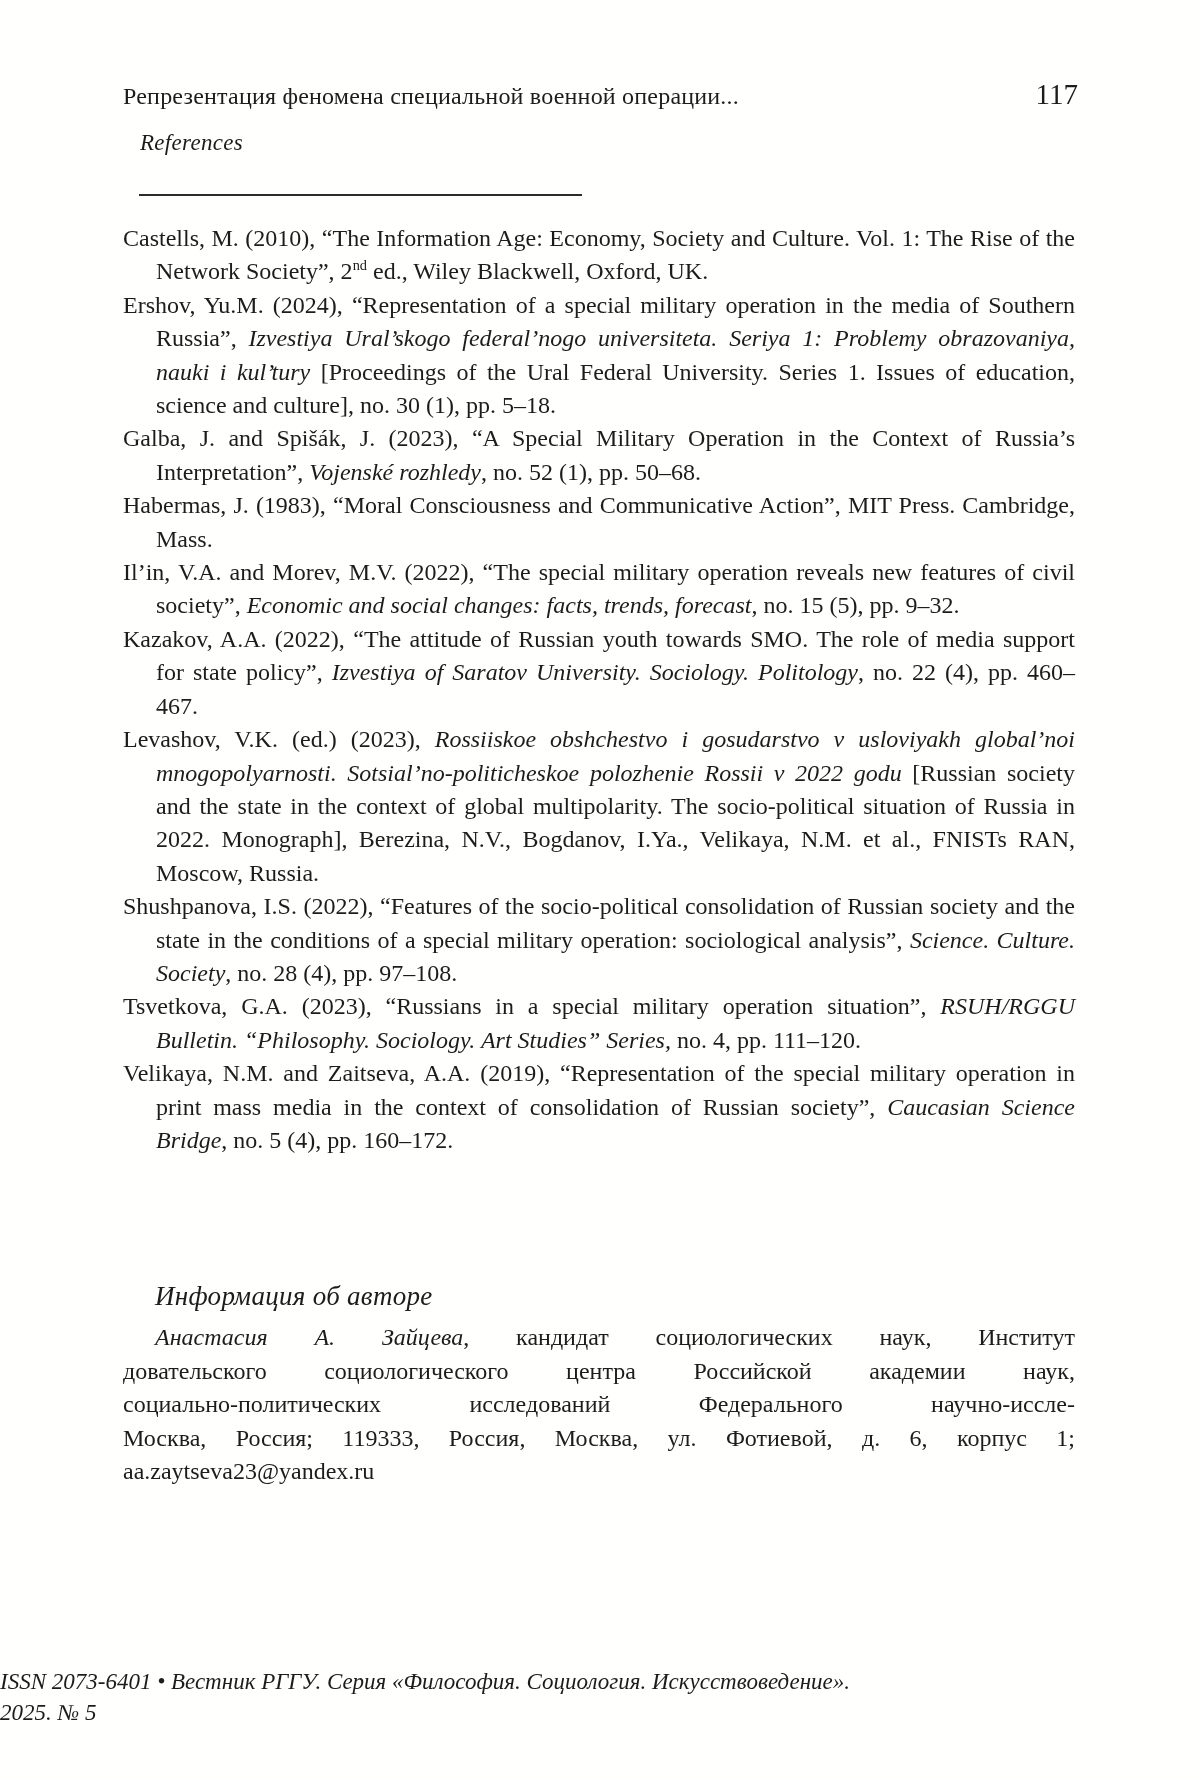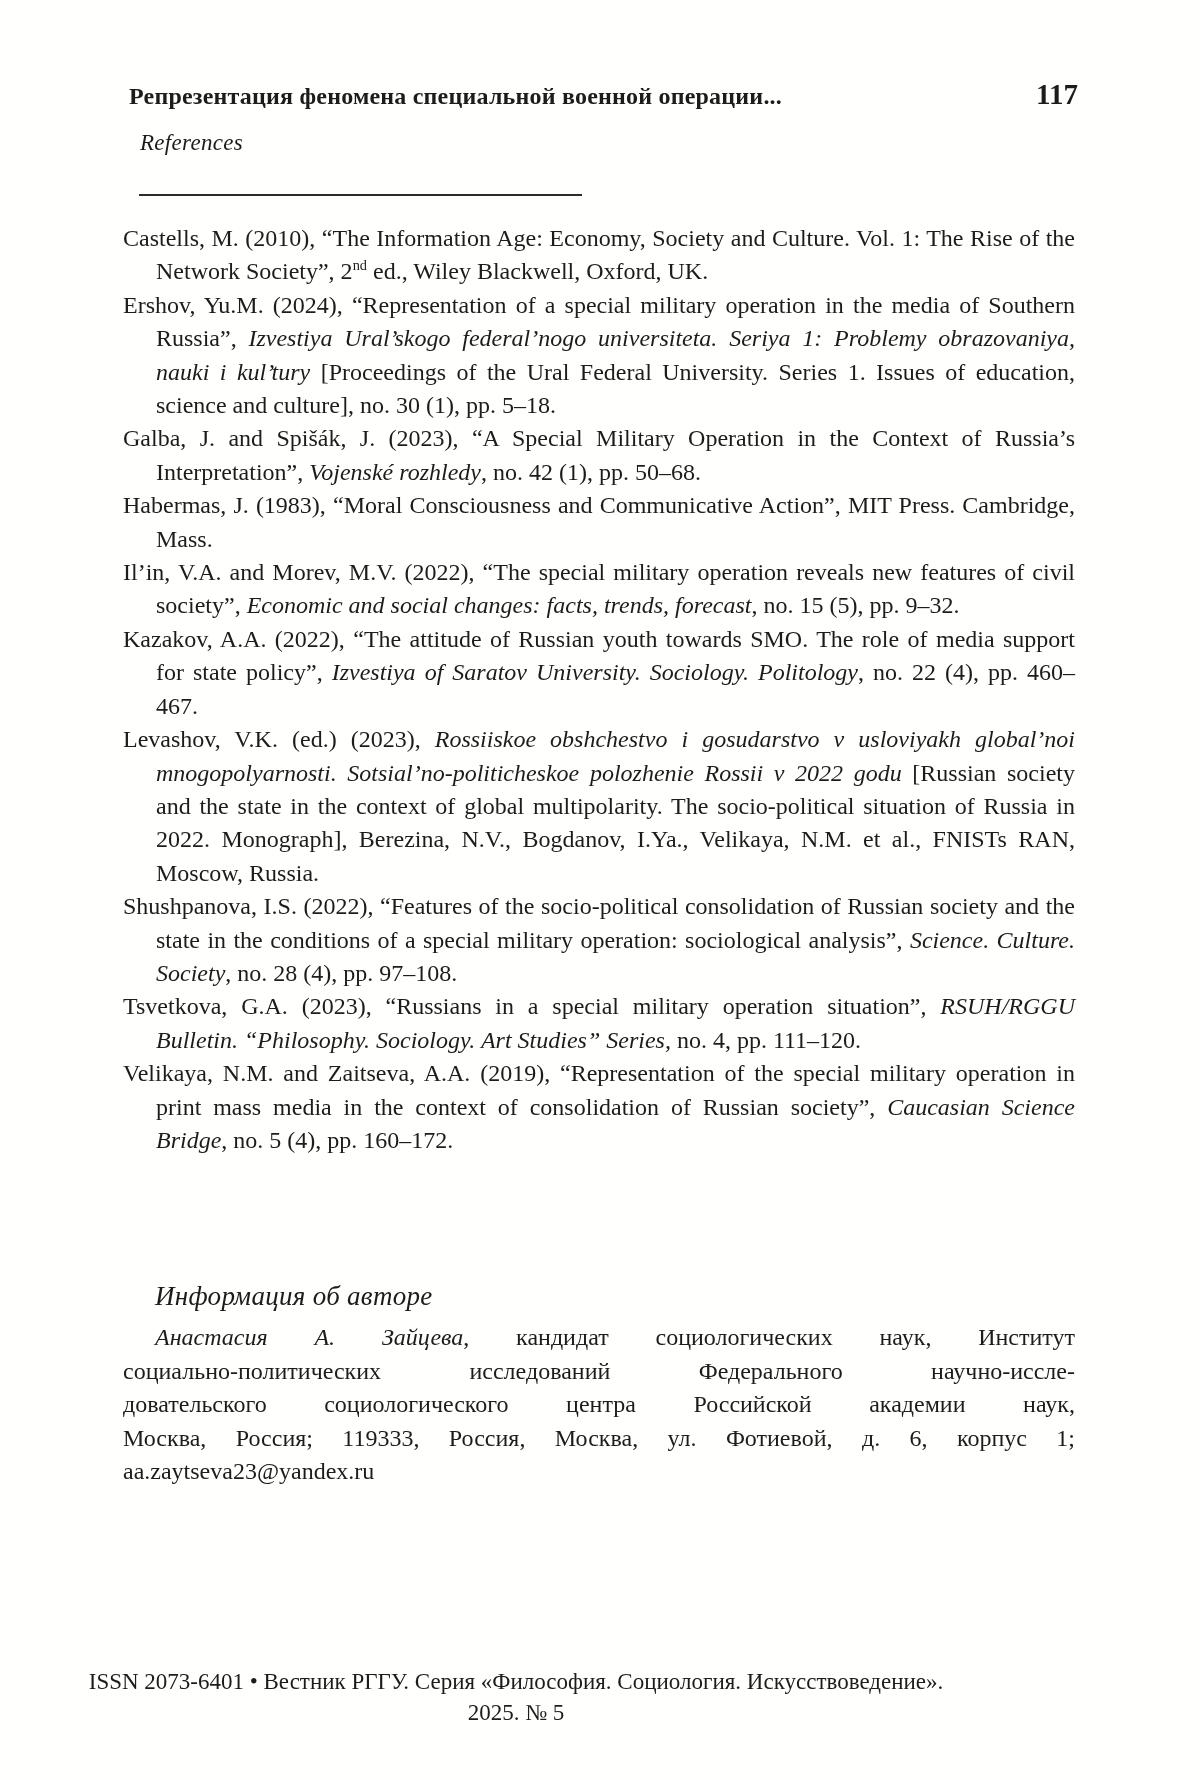--- a/index.html
+++ b/index.html
@@ -13,26 +13,25 @@
     }
     .page {
       position: absolute;
       inset: 0;
       background: #fffffe;
       overflow: hidden;
     }
     .running-header {
       position: absolute;
       top: 78px;
-      left: 129px;
+      left: 123px;
       right: 122px;
       display: flex;
       justify-content: space-between;
       align-items: baseline;
-      font-weight: bold;
     }
     .running-title {
       font-size: 24px;
       letter-spacing: 0.2px;
     }
     .page-number {
       font-size: 29px;
     }
     .references-heading {
       position: absolute;
@@ -92,57 +91,58 @@
     .author-para .aline.first { text-indent: 32px; }
     .author-para .aline.last {
       text-align: right;
       text-align-last: left;
     }
     .page-footer {
       position: absolute;
       top: 1666px;
       left: 0;
       width: 1032px;
-      text-align: center;
+      text-align: left;
       font-size: 23px;
       line-height: 31px;
+      font-style: italic;
     }
   </style>
 </head>
 <body>
 
 <div class="page">
 
   <div class="running-header">
     <span class="running-title">Репрезентация феномена специальной военной операции...</span>
     <span class="page-number">117</span>
   </div>
 
   <div class="references-heading">References</div>
   <div class="heading-rule"></div>
 
   <div class="ref-list">
       <p><span>Castells, M. (2010), “The Information Age: Economy, Society and Culture. Vol. 1: The Rise of the Network Society”, 2</span><sup class="sp">nd</sup><span> ed., Wiley Blackwell, Oxford, UK.</span></p>
       <p><span>Ershov, Yu.M. (2024), “Representation of a special military operation in the media of Southern Russia”, </span><span class="it">Izvestiya Ural’skogo federal’nogo universiteta. Seriya 1: Problemy obrazovaniya, nauki i kul’tury</span><span> [Proceedings of the Ural Federal University. Series 1. Issues of education, science and culture], no. 30 (1), pp. 5–18.</span></p>
-      <p><span>Galba, J. and Spišák, J. (2023), “A Special Military Operation in the Context of Russia’s Interpretation”, </span><span class="it">Vojenské rozhledy</span><span>, no. 42 (1), pp. 50–68.</span></p>
+      <p><span>Galba, J. and Spišák, J. (2023), “A Special Military Operation in the Context of Russia’s Interpretation”, </span><span class="it">Vojenské rozhledy</span><span>, no. 52 (1), pp. 50–68.</span></p>
       <p><span>Habermas, J. (1983), “Moral Consciousness and Communicative Action”, MIT Press. Cambridge, Mass.</span></p>
       <p><span>Il’in, V.A. and Morev, M.V. (2022), “The special military operation reveals new features of civil society”, </span><span class="it">Economic and social changes: facts, trends, forecast</span><span>, no. 15 (5), pp. 9–32.</span></p>
       <p><span>Kazakov, A.A. (2022), “The attitude of Russian youth towards SMO. The role of media support for state policy”, </span><span class="it">Izvestiya of Saratov University. Sociology. Politology</span><span>, no. 22 (4), pp. 460–467.</span></p>
       <p><span>Levashov, V.K. (ed.) (2023), </span><span class="it">Rossiiskoe obshchestvo i gosudarstvo v usloviyakh global’noi mnogopolyarnosti. Sotsial’no-politicheskoe polozhenie Rossii v 2022 godu</span><span> [Russian society and the state in the context of global multipolarity. The socio-political situation of Russia in 2022. Monograph], Berezina, N.V., Bogdanov, I.Ya., Velikaya, N.M. et al., FNISTs RAN, Moscow, Russia.</span></p>
       <p><span>Shushpanova, I.S. (2022), “Features of the socio-political consolidation of Russian society and the state in the conditions of a special military operation: sociological analysis”, </span><span class="it">Science. Culture. Society</span><span>, no. 28 (4), pp. 97–108.</span></p>
       <p><span>Tsvetkova, G.A. (2023), “Russians in a special military operation situation”, </span><span class="it">RSUH/RGGU Bulletin. “Philosophy. Sociology. Art Studies” Series,</span><span> no. 4, pp. 111–120.</span></p>
       <p><span>Velikaya, N.M. and Zaitseva, A.A. (2019), “Representation of the special military operation in print mass media in the context of consolidation of Russian society”, </span><span class="it">Caucasian Science Bridge</span><span>, no. 5 (4), pp. 160–172.</span></p>
     </div>
 
   <div class="author-heading">Информация об авторе</div>
 
   <div class="author-para">
       <div class="aline first"><span class="it">Анастасия А. Зайцева</span><span>, кандидат социологических наук, Институт</span></div>
+      <div class="aline"><span>довательского социологического центра Российской академии наук,</span></div>
       <div class="aline"><span>социально-политических исследований Федерального научно-иссле-</span></div>
-      <div class="aline"><span>довательского социологического центра Российской академии наук,</span></div>
       <div class="aline"><span>Москва, Россия; 119333, Россия, Москва, ул. Фотиевой, д. 6, корпус 1;</span></div>
       <div class="aline last"><span>aa.zaytseva23@yandex.ru</span></div>
     </div>
 
   <div class="page-footer">
     <div>ISSN 2073-6401 • Вестник РГГУ.  Серия «Философия. Социология. Искусствоведение».</div>
     <div>2025. № 5</div>
   </div>
 
 </div>

